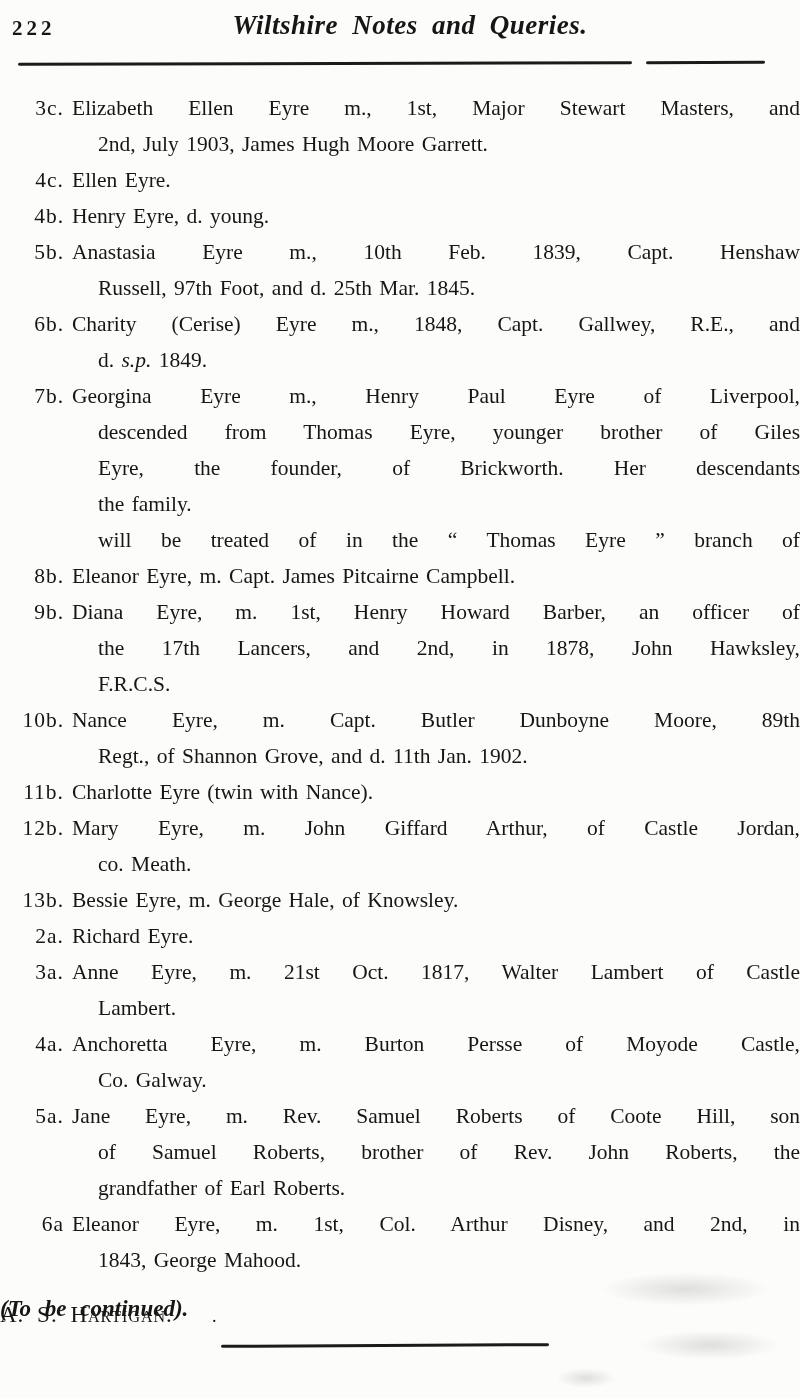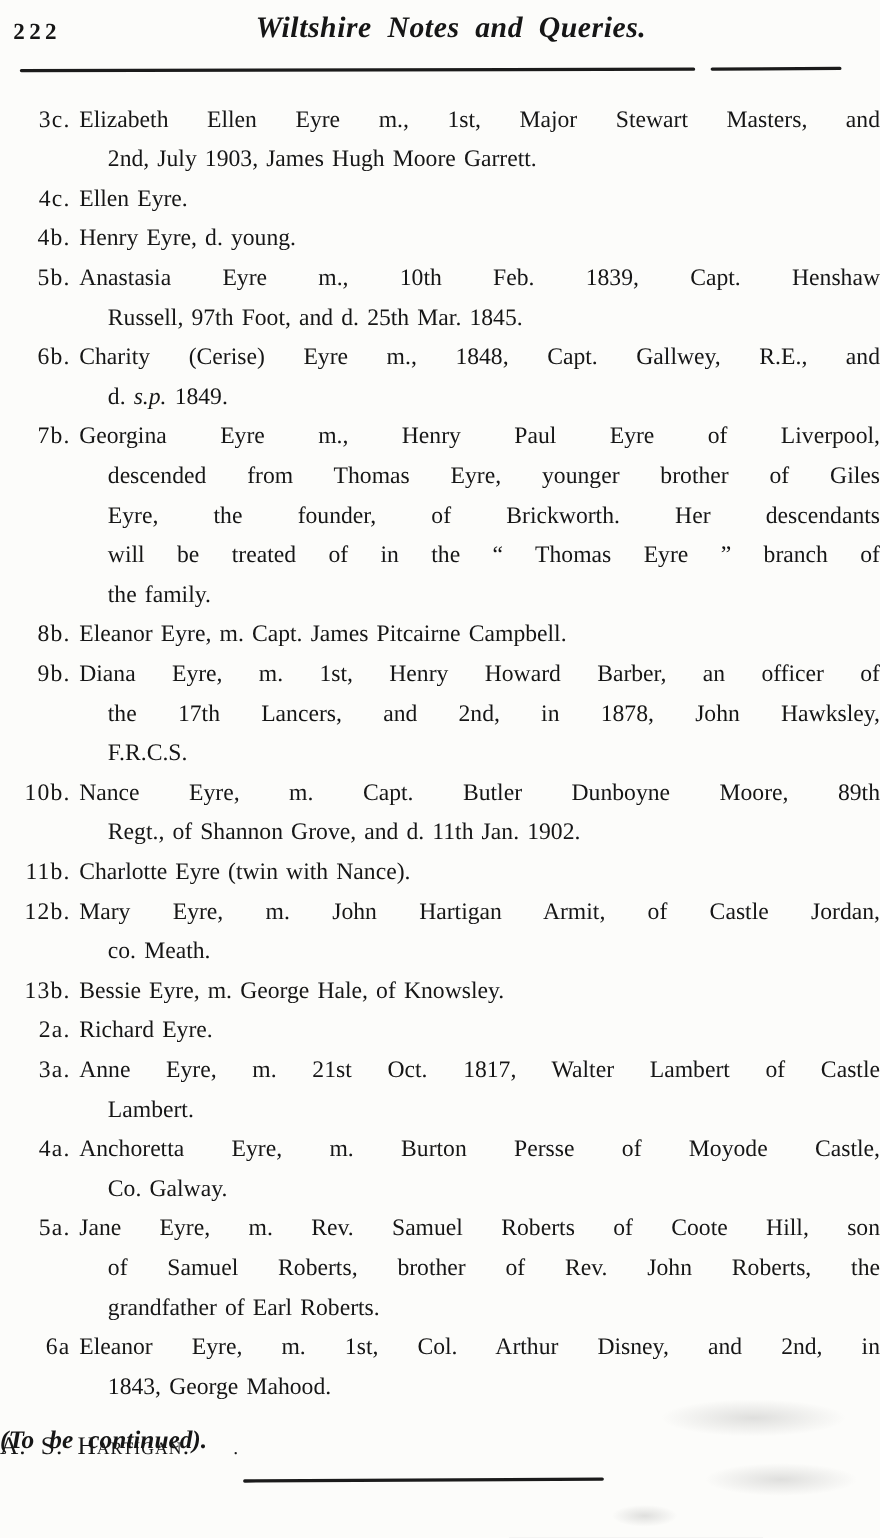--- a/index.html
+++ b/index.html
@@ -154,22 +154,22 @@
       <div class="entry">
         <span class="label">6b.</span>
         <div class="line first just">Charity (Cerise) Eyre m., 1848, Capt. Gallwey, R.E., and</div>
         <div class="line">d. <i>s.p.</i> 1849.</div>
       </div>
       <div class="entry">
         <span class="label">7b.</span>
         <div class="line first just">Georgina Eyre m., Henry Paul Eyre of Liverpool,</div>
         <div class="line just">descended from Thomas Eyre, younger brother of Giles</div>
         <div class="line just">Eyre, the founder, of Brickworth.  Her descendants</div>
+        <div class="line">the family.</div>
         <div class="line just">will be treated of in the “ Thomas Eyre ” branch of</div>
-        <div class="line">the family.</div>
       </div>
       <div class="entry">
         <span class="label">8b.</span>
         <div class="line first">Eleanor Eyre, m. Capt. James Pitcairne Campbell.</div>
       </div>
       <div class="entry">
         <span class="label">9b.</span>
         <div class="line first just">Diana Eyre, m. 1st, Henry Howard Barber, an officer of</div>
         <div class="line just">the 17th Lancers, and 2nd, in 1878, John Hawksley,</div>
         <div class="line">F.R.C.S.</div>
@@ -178,21 +178,21 @@
         <span class="label">10b.</span>
         <div class="line first just">Nance Eyre, m. Capt. Butler Dunboyne Moore, 89th</div>
         <div class="line">Regt., of Shannon Grove, and d. 11th Jan. 1902.</div>
       </div>
       <div class="entry">
         <span class="label">11b.</span>
         <div class="line first">Charlotte Eyre (twin with Nance).</div>
       </div>
       <div class="entry">
         <span class="label">12b.</span>
-        <div class="line first just">Mary Eyre, m. John Hartigan Armit, of Castle Jordan,</div>
+        <div class="line first just">Mary Eyre, m. John Giffard Arthur, of Castle Jordan,</div>
         <div class="line">co. Meath.</div>
       </div>
       <div class="entry">
         <span class="label">13b.</span>
         <div class="line first">Bessie Eyre, m. George Hale, of Knowsley.</div>
       </div>
       <div class="entry">
         <span class="label">2a.</span>
         <div class="line first">Richard Eyre.</div>
       </div>

